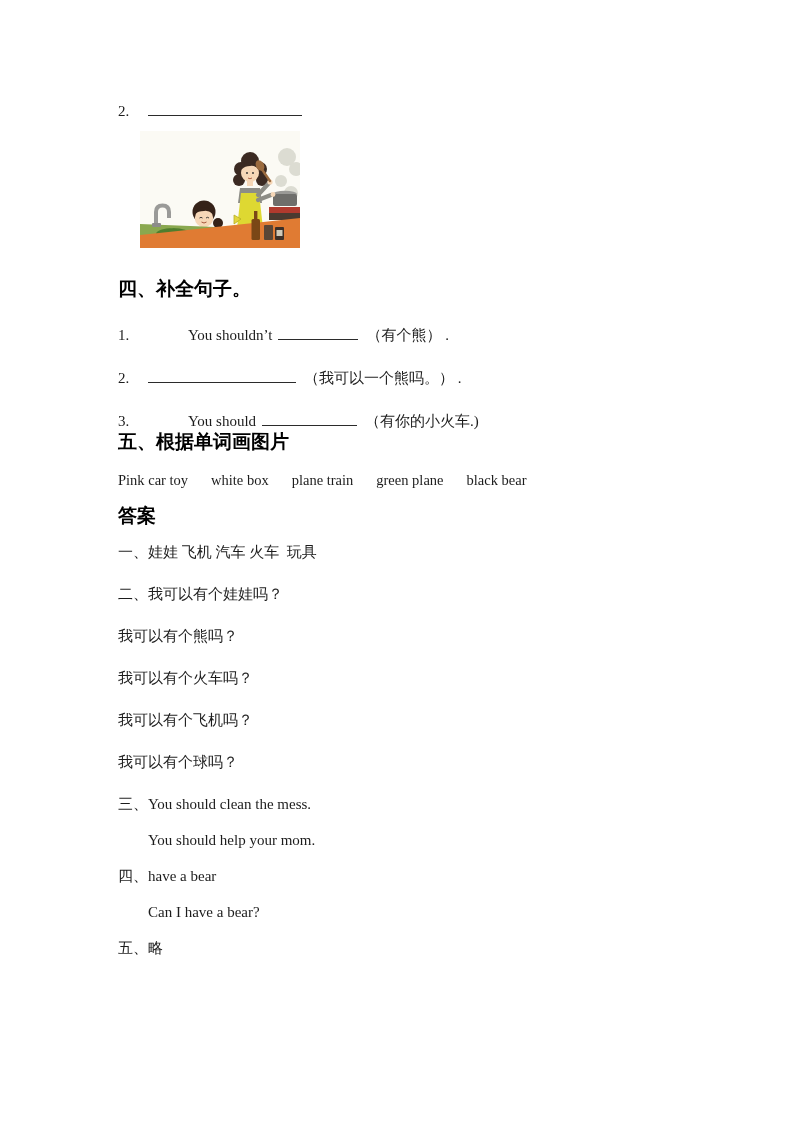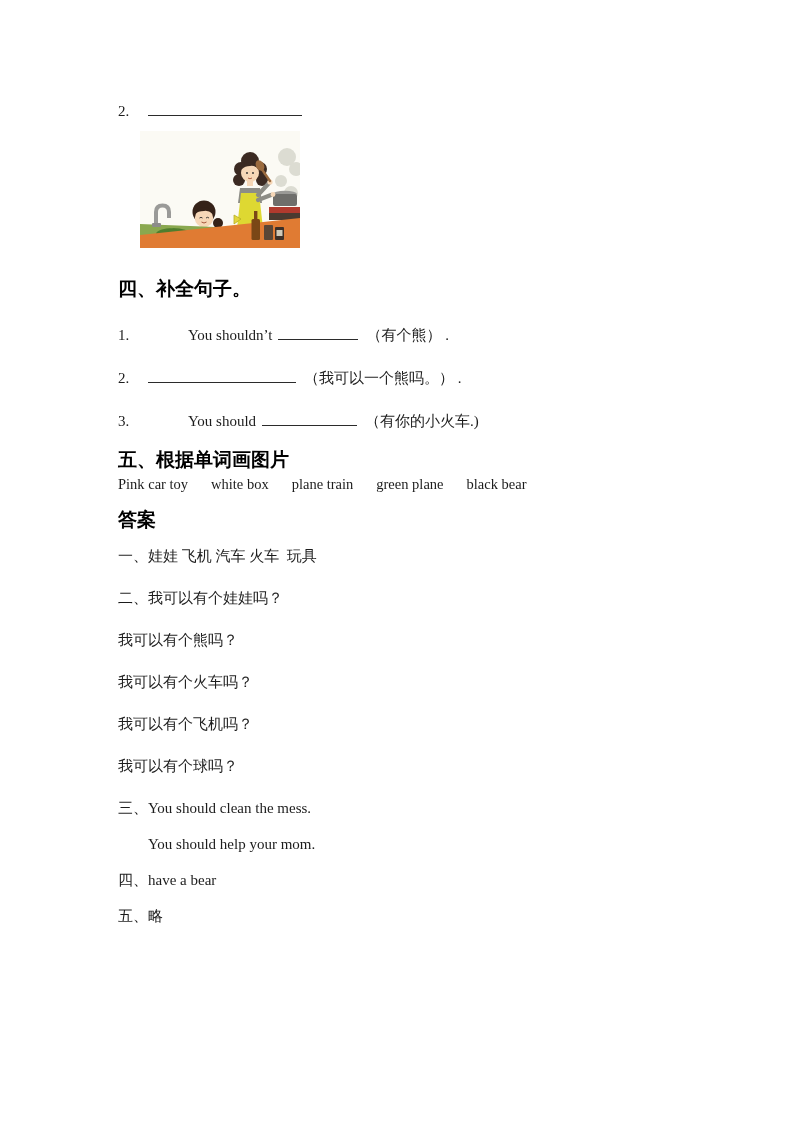--- a/index.html
+++ b/index.html
@@ -40,26 +40,26 @@
   .pre-text { margin-right: 2px; margin-left: 40px; }
   .illustration-wrap { margin-left: 22px; margin-top: 11px; width: 160px; height: 117px; }
   .sec-heading {
     font-family: "Liberation Sans", "DejaVu Sans", sans-serif;
     font-weight: bold;
     font-size: 19px;
     line-height: 24px;
     color: #000;
   }
   .h4 { margin-top: 29px; }
-  .h5 { margin-top: 18px; }
+  .h5 { }
   .h-ans { margin-top: 16px; }
   .s4-item { margin-top: 26px; }
   .s4-item:first-of-type { margin-top: 22px; }
   .word-row {
-    margin-top: 4px;
+    margin-top: 18px;
     display: flex;
     gap: 23px;
     font-size: 14.5px;
     line-height: 16px;
   }
   .answers { margin-top: 16px; }
   .ans-line {
     font-size: 15px;
     line-height: 16px;
     margin-bottom: 26px;
@@ -193,17 +193,18 @@
     <div class="answers">
       <div class="ans-line">一、娃娃 飞机 汽车 火车  玩具</div>
       <div class="ans-line">二、我可以有个娃娃吗？</div>
       <div class="ans-line">我可以有个熊吗？</div>
       <div class="ans-line">我可以有个火车吗？</div>
       <div class="ans-line">我可以有个飞机吗？</div>
       <div class="ans-line">我可以有个球吗？</div>
       <div class="ans-line en">三、You should clean the mess.</div>
       <div class="ans-line en indent">You should help your mom.</div>
       <div class="ans-line en">四、have a bear</div>
+      <div class="ans-line en indent">Can I have a bear?</div>
       <div class="ans-line">五、略</div>
     </div>
 
   </div>
 </div>
 
 </body></html>

